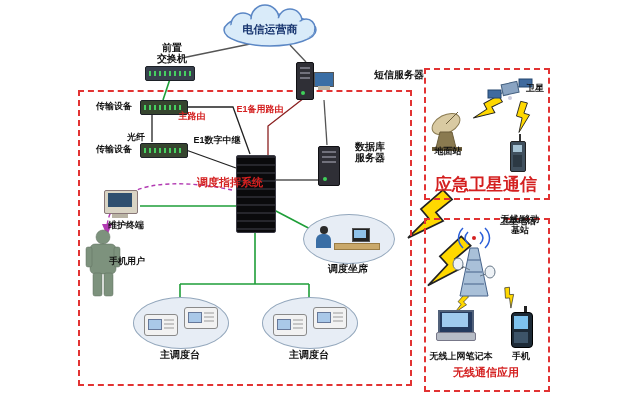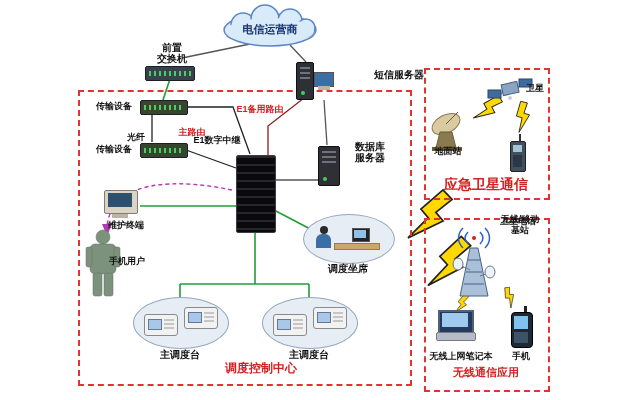--- a/index.html
+++ b/index.html
@@ -140,21 +140,21 @@
   <div class="lbl" style="left:88px;top:101px;width:52px;">传输设备</div>
   <div class="icon netbox" style="left:140px;top:100px;width:46px;height:13px;background:#36452f;">
     <div class="ports"></div>
   </div>
   <div class="lbl" style="left:122px;top:120px;width:28px;margin-top:12px;">光纤</div>
   <div class="lbl" style="left:88px;top:144px;width:52px;">传输设备</div>
   <div class="icon netbox" style="left:140px;top:143px;width:46px;height:13px;background:#36452f;">
     <div class="ports"></div>
   </div>
 
-  <div class="lbl red" style="left:172px;top:111px;width:40px;margin-top:16px;">主路由</div>
+  <div class="lbl red" style="left:172px;top:111px;width:40px;">主路由</div>
   <div class="lbl red" style="left:228px;top:104px;width:64px;">E1备用路由</div>
   <div class="lbl" style="left:186px;top:135px;width:62px;">E1数字中继</div>
 
   <div class="icon tower" style="left:296px;top:62px;width:16px;height:36px;">
     <div class="slots"></div>
     <div class="led"></div>
   </div>
   <div class="icon" style="left:314px;top:72px;width:20px;height:19px;">
     <div class="abs" style="left:0;top:0;width:18px;height:13px;background:#3a6ea5;border:1px solid #555;"></div>
     <div class="abs" style="left:4px;top:14px;width:12px;height:4px;background:#b9b4a4;"></div>
@@ -162,20 +162,21 @@
   <div class="lbl" style="left:332px;top:69px;width:62px;font-size:10px;margin-left:36px;">短信服务器</div>
 
   <div class="icon tower" style="left:318px;top:146px;width:20px;height:38px;">
     <div class="slots"></div>
     <div class="led"></div>
   </div>
   <div class="lbl" style="left:344px;top:141px;width:52px;font-size:10px;">数据库
 服务器</div>
 
   <div class="icon rack" style="left:236px;top:155px;width:38px;height:76px;"></div>
+  <div class="lbl red" style="left:182px;top:177px;width:96px;font-size:11px;z-index:5;">调度指挥系统</div>
 
   <div class="icon" style="left:104px;top:190px;width:34px;height:28px;">
     <div class="abs" style="left:0;top:0;width:32px;height:22px;background:#d9d4c4;border:1px solid #877;border-radius:2px;"></div>
     <div class="abs" style="left:4px;top:3px;width:24px;height:14px;background:#2f4f6f;"></div>
     <div class="abs" style="left:8px;top:24px;width:16px;height:4px;background:#b9b4a4;"></div>
   </div>
   <div class="lbl" style="left:100px;top:220px;width:52px;">维护终端</div>
 
   <div class="lbl" style="left:102px;top:256px;width:50px;">手机用户</div>
 
@@ -205,32 +206,31 @@
       <div class="scr"></div>
       <div class="keys"></div>
     </div>
     <div class="console" style="left:50px;top:9px;">
       <div class="scr"></div>
       <div class="keys"></div>
     </div>
   </div>
   <div class="lbl" style="left:277px;top:349px;width:64px;font-size:10px;">主调度台</div>
 
-  <div class="lbl red" style="left:206px;top:363px;width:110px;font-size:12px;">调度控制中心</div>
 
   <div class="lbl" style="left:522px;top:83px;width:26px;">卫星</div>
   <div class="lbl" style="left:426px;top:146px;width:44px;">地面站</div>
   <div class="icon" style="left:508px;top:134px;width:18px;height:38px;">
     <div class="abs" style="left:11px;top:0;width:2px;height:8px;background:#333;"></div>
     <div class="abs" style="left:2px;top:7px;width:14px;height:29px;background:#40505e;border:1px solid #222;border-radius:2px;"></div>
     <div class="abs" style="left:5px;top:11px;width:9px;height:7px;background:#a6c3d4;"></div>
     <div class="abs" style="left:5px;top:21px;width:9px;height:12px;background:#2c3944;"></div>
   </div>
   <div class="lbl" style="left:496px;top:172px;width:44px;margin-top:44px;">卫星电话</div>
-  <div class="lbl red" style="left:434px;top:179px;width:104px;font-size:14px;">应急卫星通信</div>
+  <div class="lbl red" style="left:434px;top:179px;width:104px;font-size:17px;">应急卫星通信</div>
 
   <div class="lbl" style="left:492px;top:214px;width:56px;">无线/移动
 基站</div>
 
   <div class="icon" style="left:436px;top:310px;width:38px;height:30px;">
     <div class="abs" style="left:2px;top:0;width:32px;height:20px;background:#243a5e;border:2px solid #51617a;"></div>
     <div class="abs" style="left:6px;top:3px;width:26px;height:14px;background:#9fcaee;"></div>
     <div class="abs" style="left:0;top:22px;width:38px;height:7px;background:#b6bcc6;border:1px solid #777788;border-radius:2px;"></div>
   </div>
   <div class="lbl" style="left:420px;top:351px;width:82px;">无线上网笔记本</div>

